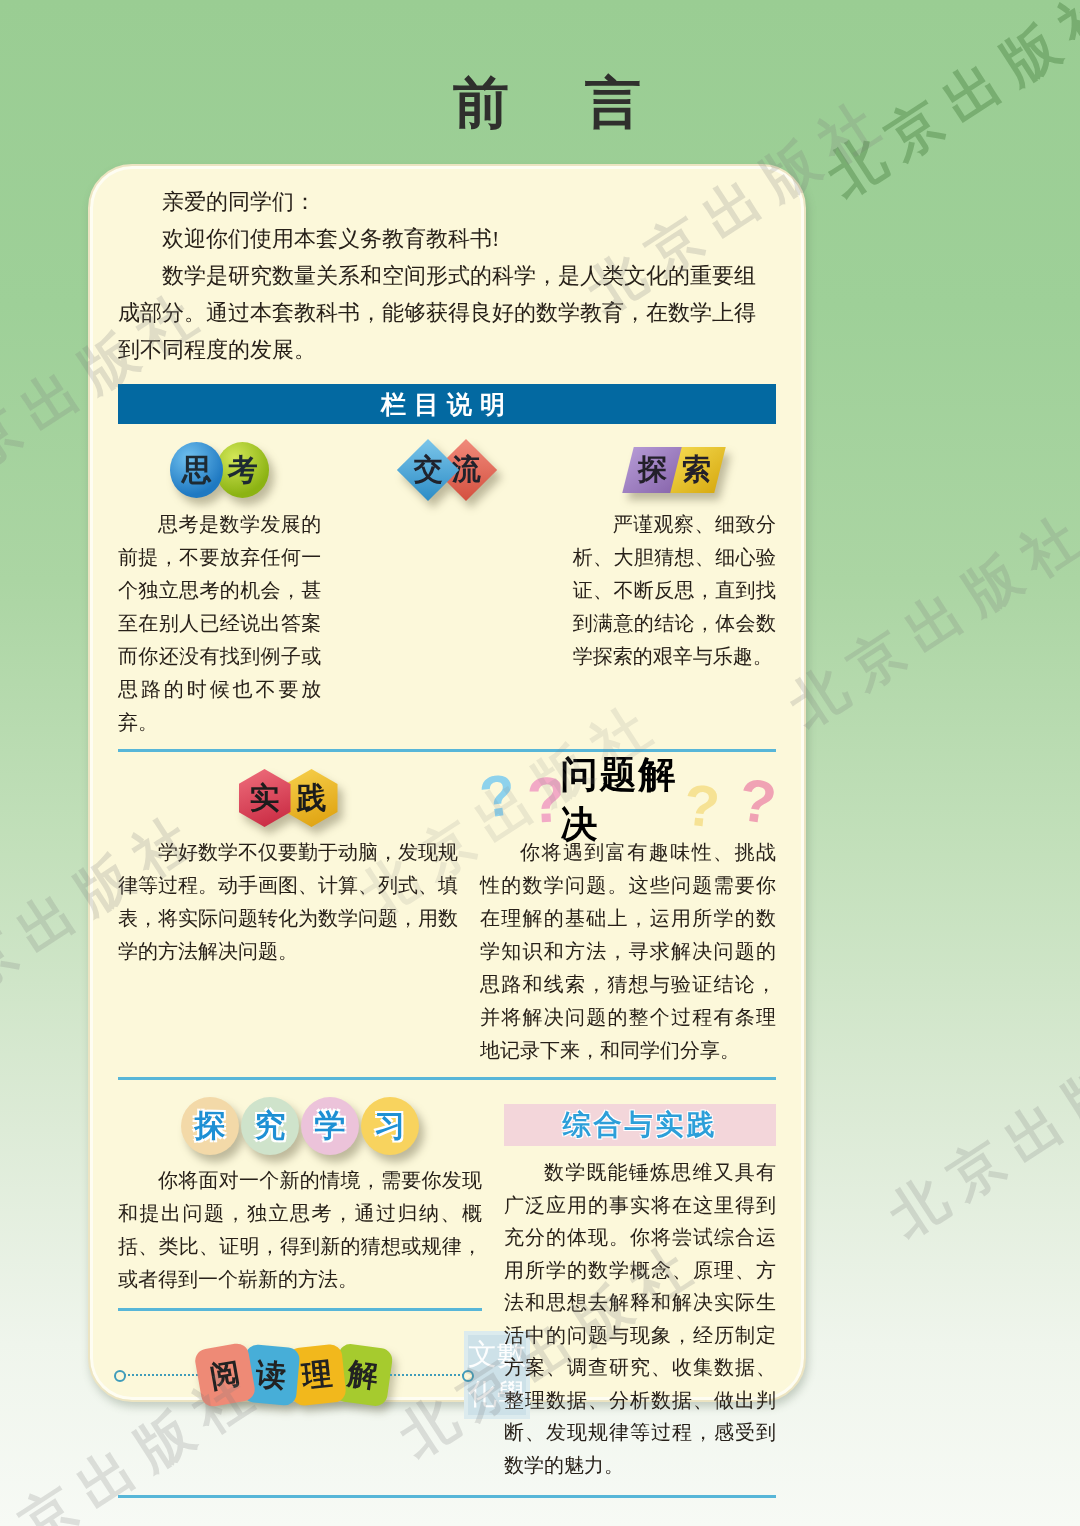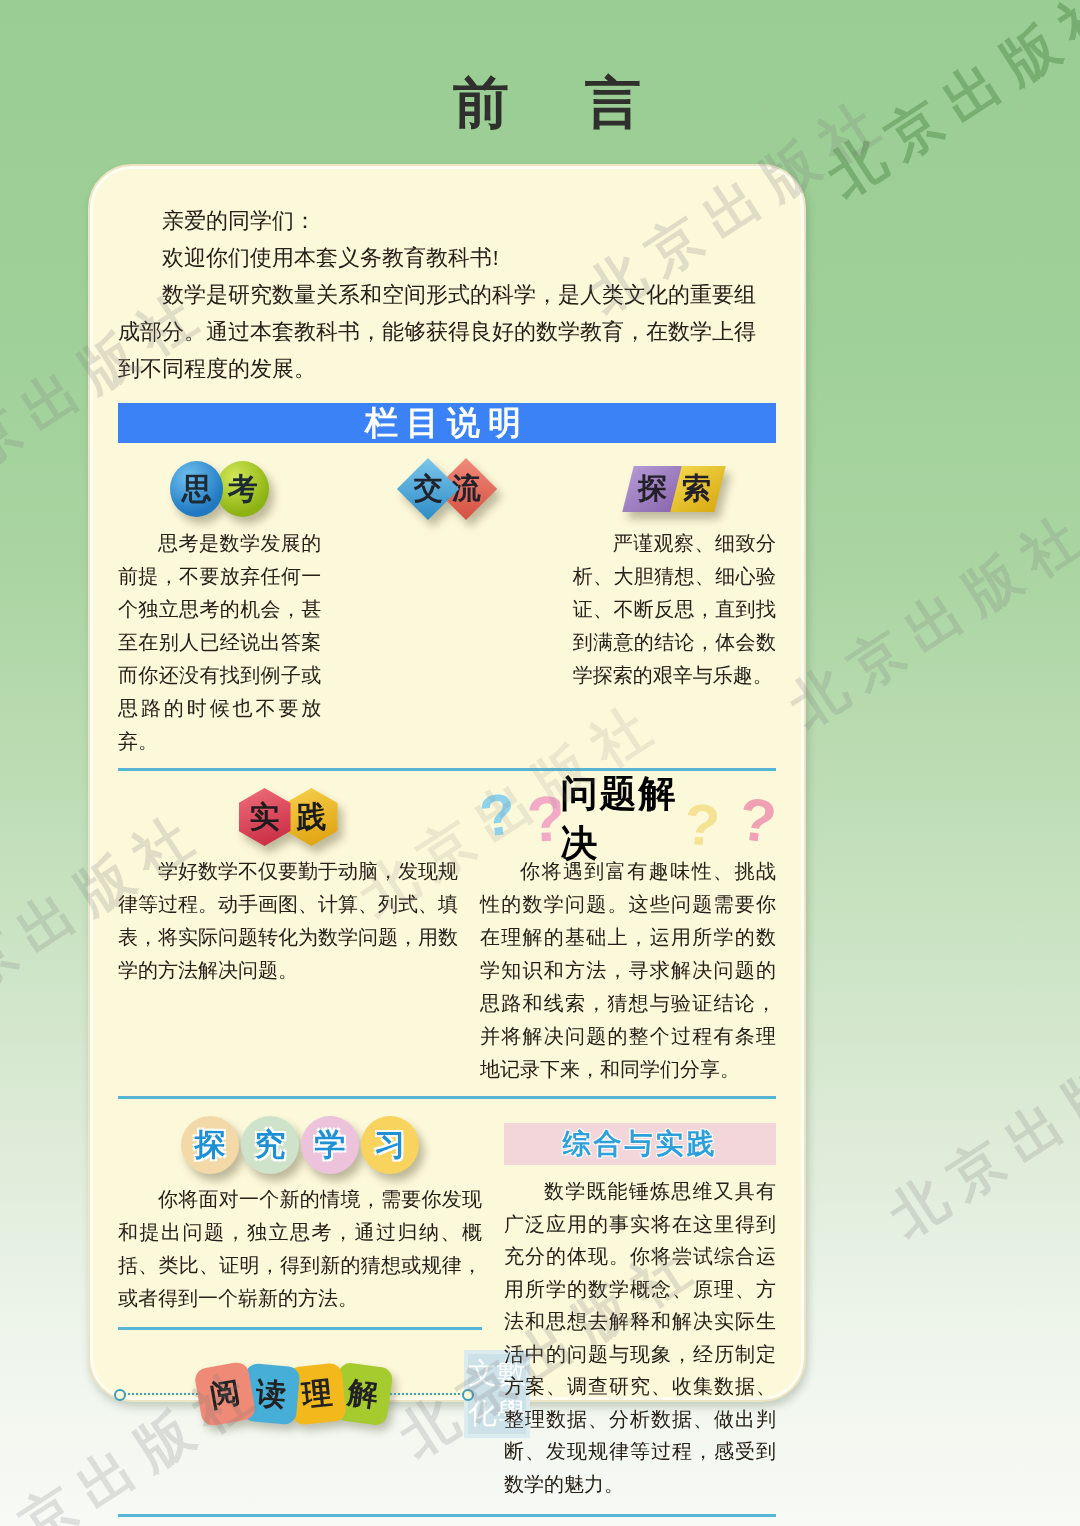--- a/index.html
+++ b/index.html
@@ -21,30 +21,30 @@
   
   .page-title{
     position:absolute; top:66px; left:12px; width:100%; text-align:center;
     font-size:56px; font-weight:bold; color:#2f2f2d; letter-spacing:10px; z-index:5;
   }
   
   .panel{
     position:absolute; left:88px; top:164px; width:718px; height:1238px;
     background:#fcf8da; border:2px solid #ece4c2; border-radius:44px;
     box-shadow:inset 0 0 0 3px rgba(255,255,255,0.65), 2px 5px 9px rgba(90,110,90,0.30);
-    box-sizing:border-box; padding:34px 28px 0 28px; z-index:3;
+    box-sizing:border-box; padding:15px 28px 0 28px; z-index:3;
     color:#272019;
   }
   .intro{font-size:22px; line-height:37px; margin-top:2px;}
   .intro p{margin:0; text-indent:2em;}
   .blue-bar{
-    margin-top:16px; height:40px; background:#3b82f6; color:#ffffff;
+    margin-top:16px; height:40px; background:#0369a1; color:#ffffff;
     display:flex; align-items:center; justify-content:center;
     font-family:"Liberation Sans","DejaVu Sans",sans-serif;
-    font-size:33px; font-weight:bold; letter-spacing:8px;
+    font-size:25px; font-weight:bold; letter-spacing:8px;
   }
   
   .cols{display:flex; gap:24px; margin-top:12px;}
   .col{flex:1; min-width:0;}
   .badge-row{display:flex; justify-content:center; align-items:center; height:68px; filter:drop-shadow(5px 7px 4px rgba(90,85,55,0.38));}
   .col-text, .body-text{
     font-size:20px; line-height:33px; text-align:justify; text-justify:inter-character;
     text-indent:2em; margin:4px 0 0 0;
   }
   

